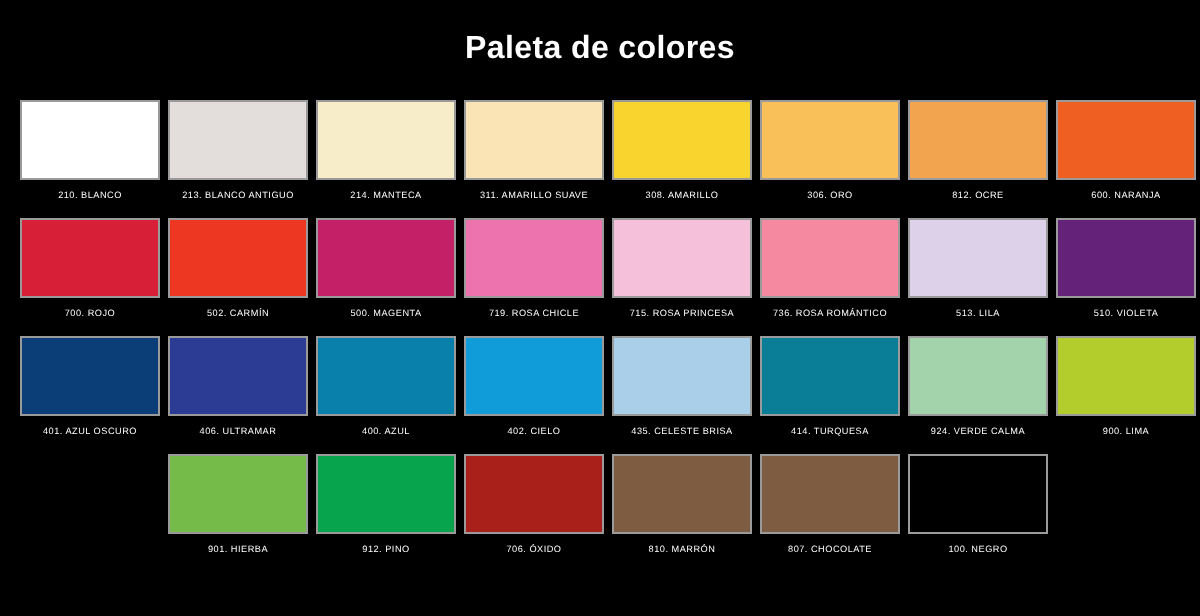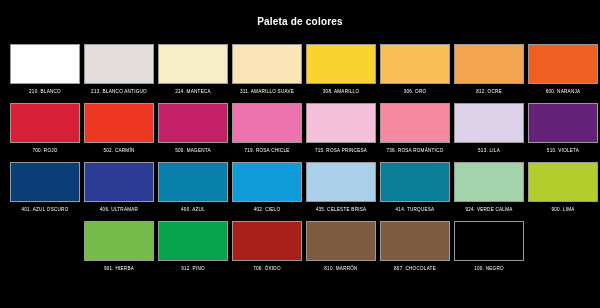--- a/index.html
+++ b/index.html
@@ -16,21 +16,21 @@
   }
   #palette-page {
     position: relative;
     width: 600px;
     height: 308px;
     background: #000000;
     box-sizing: border-box;
   }
   #page-title {
     text-align: center;
-    font-size: 10px;
+    font-size: 16px;
     font-weight: bold;
     color: #ffffff;
     letter-spacing: 0.2px;
     padding-top: 17px;
     margin: 0;
     line-height: 1;
   }
   #grid {
     padding: 0 8px;
     margin-top: 17px;

